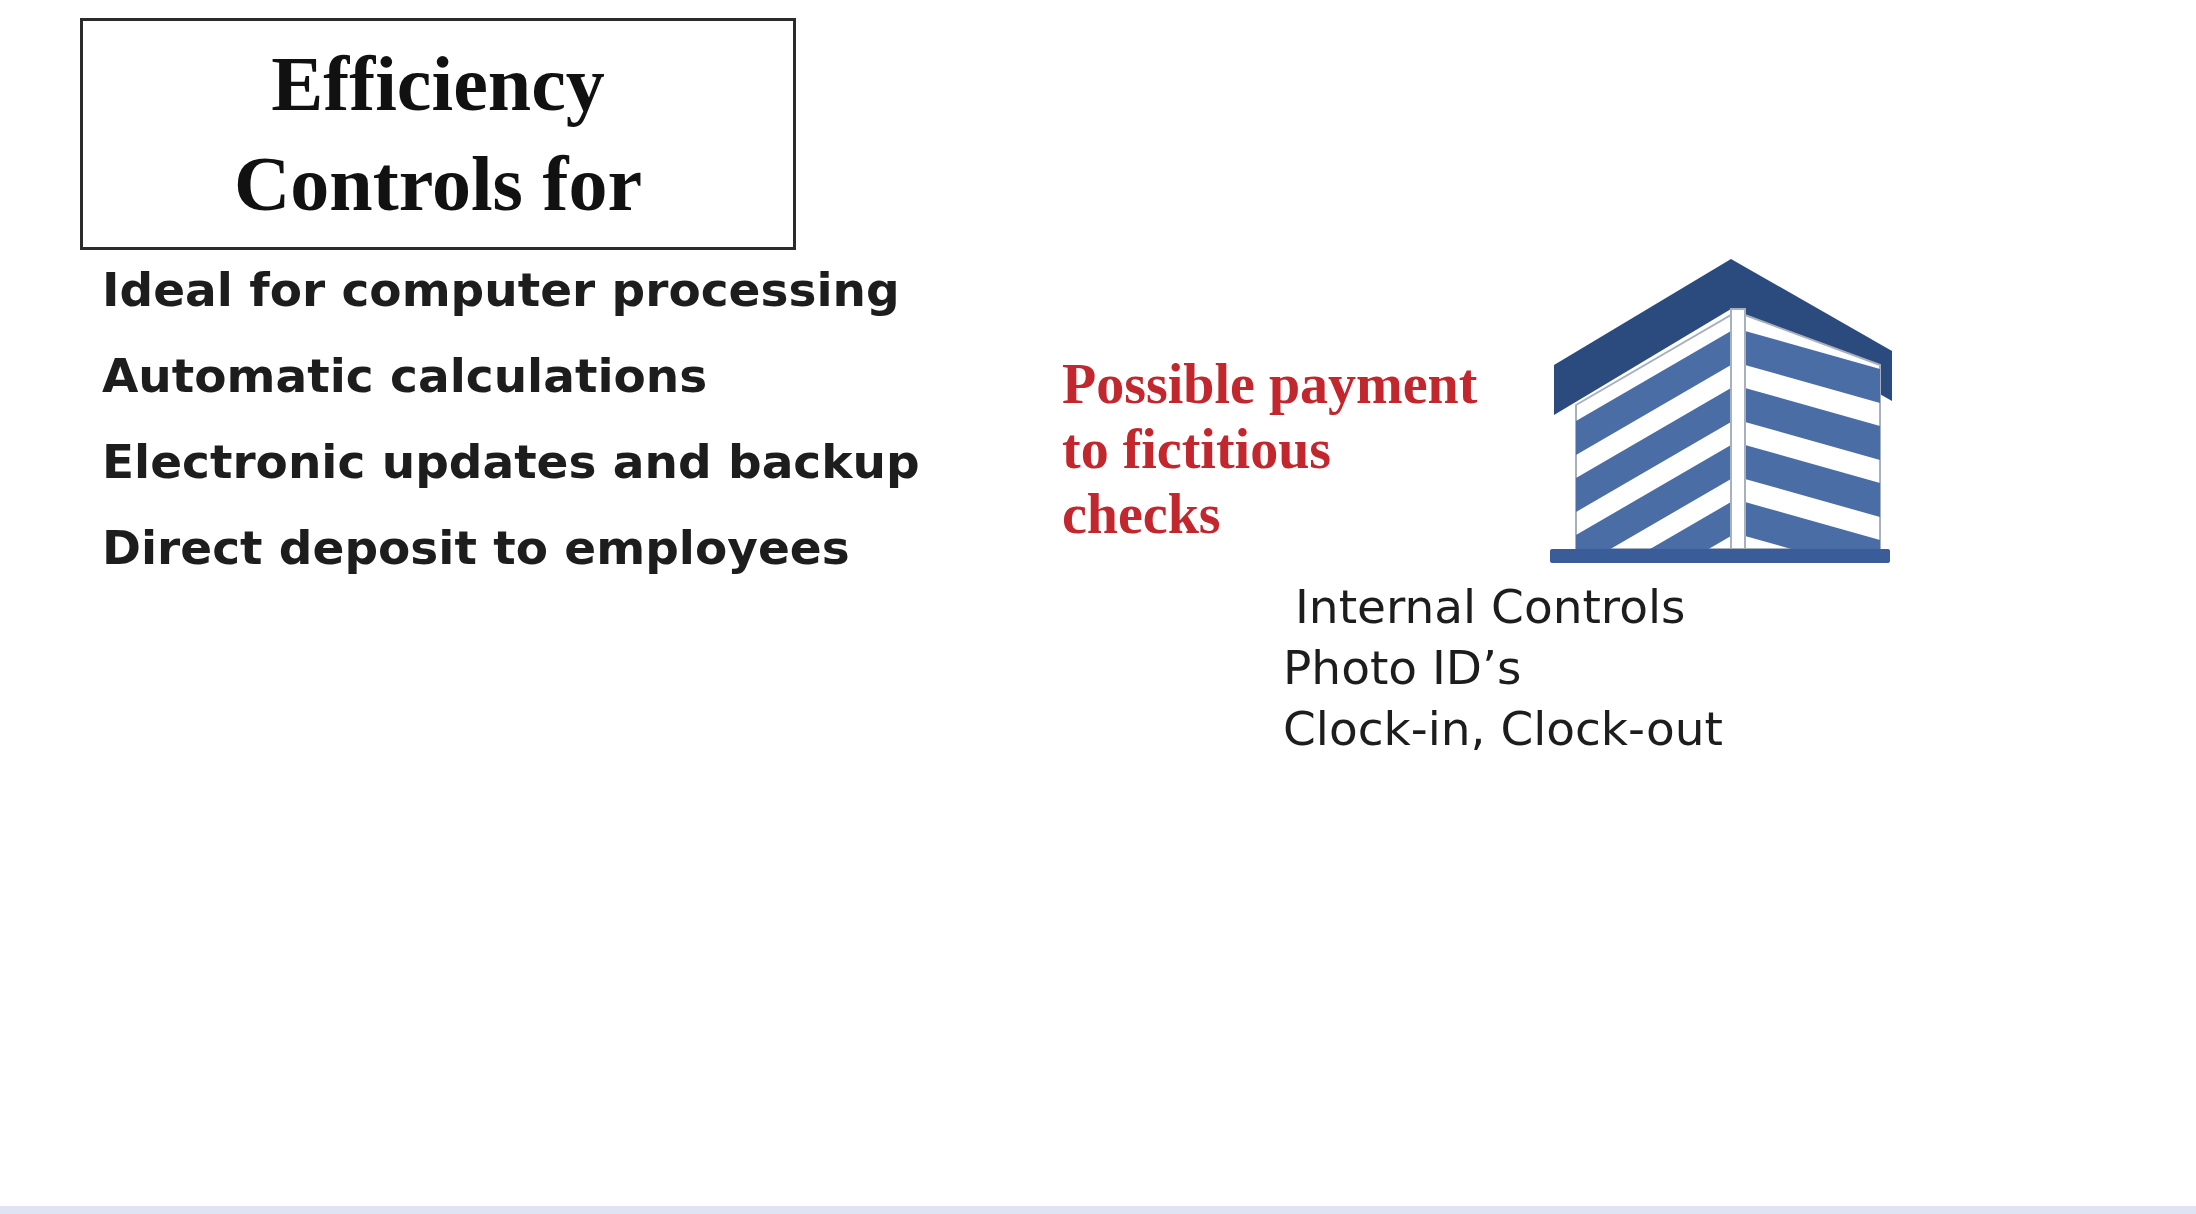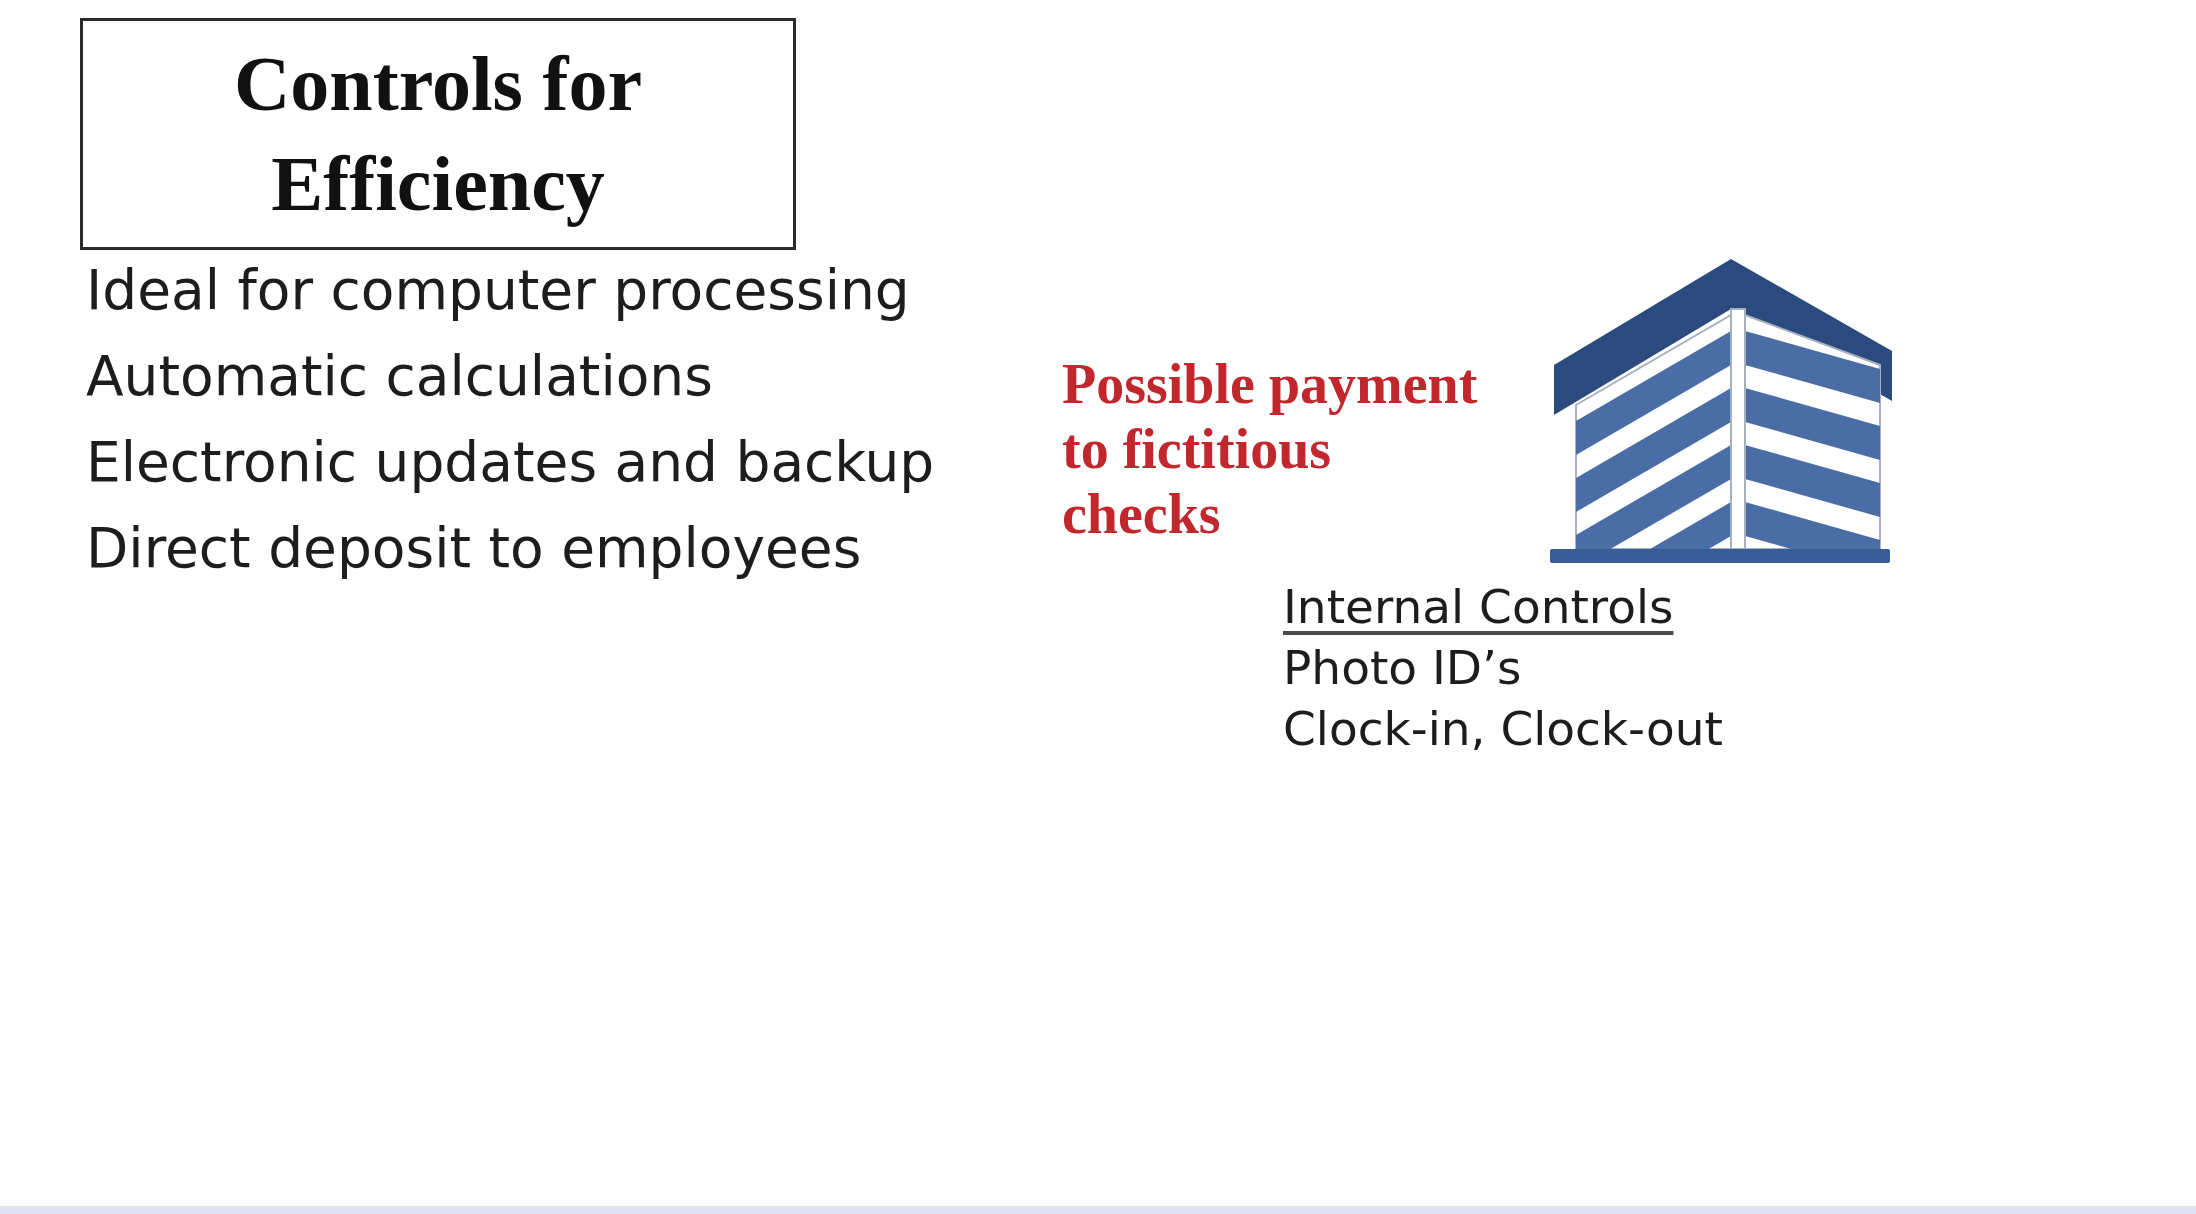--- a/index.html
+++ b/index.html
@@ -25,62 +25,62 @@
     text-align: center;
     font-family: "Liberation Serif", serif;
     font-weight: bold;
     color: #111111;
   }
   .title-box .title-line { line-height: 100px; white-space: nowrap; }
   #left-title-box  { left: 80px;  top: 18px; width: 710px; height: 226px; font-size: 78px; }
   #right-title-box { left: 1278px; top: 14px; width: 864px; height: 234px; font-size: 78px; }
 
   
-  .efficiency-list { position: absolute; left: 86px; top: 264px; width: 900px; font-size: 55px; }
+  .efficiency-list { position: absolute; left: 102px; top: 264px; width: 900px; font-size: 47px; font-weight: bold; }
   .efficiency-list .item { line-height: 52px; margin-bottom: 34px; white-space: nowrap; }
 
   
   .warning {
     position: absolute; left: 1062px; top: 352px; width: 460px;
     font-family: Liberation Serif, serif;
     font-weight: bold;
     font-size: 56px;
     line-height: 65px;
     color: var(--warning-color, #c2272e);
   }
 
   
   .building-wrap { position: absolute; left: 1548px; top: 253px; width: 350px; height: 312px; }
 
   
   .right-sections { position: absolute; left: 1283px; top: 576px; width: 900px; font-size: 47px; }
   .right-sections .section { margin-bottom: 52px; }
   .right-sections .section-heading {
     line-height: 61px;
-    text-decoration: underline;
     text-decoration-thickness: 4px;
     text-underline-offset: 8px;
     text-decoration-color: #4a4a4a;
+    margin-left: 12px;
   }
   .right-sections .section-item { line-height: 61px; white-space: pre-line; }
 
   
   .bottom-strip {
     position: absolute; left: 0; bottom: 0; width: 100%; height: 8px;
     background: var(--strip-color, #dfe3f2);
   }
 </style>
 </head>
 <body>
 
 <div class="slide" style="--slide-bg: #ffffff; --strip-color: #dfe3f2; --warning-color: #c2272e; --bld-roof: #2b4a7d; --bld-window: #4a6da6; --bld-base: #3a5d99; --bld-face: #ffffff; --bld-outline: #a7b0bf;">
 
   <div class="title-box" id="left-title-box">
+    <div class="title-line">Efficiency</div>
     <div class="title-line">Controls for</div>
-    <div class="title-line">Efficiency</div>
   </div>
 
   <div class="efficiency-list">
       <div class="item">Ideal for computer processing</div>
       <div class="item">Automatic calculations</div>
       <div class="item">Electronic updates and backup</div>
       <div class="item">Direct deposit to employees</div>
     </div>
 
 

